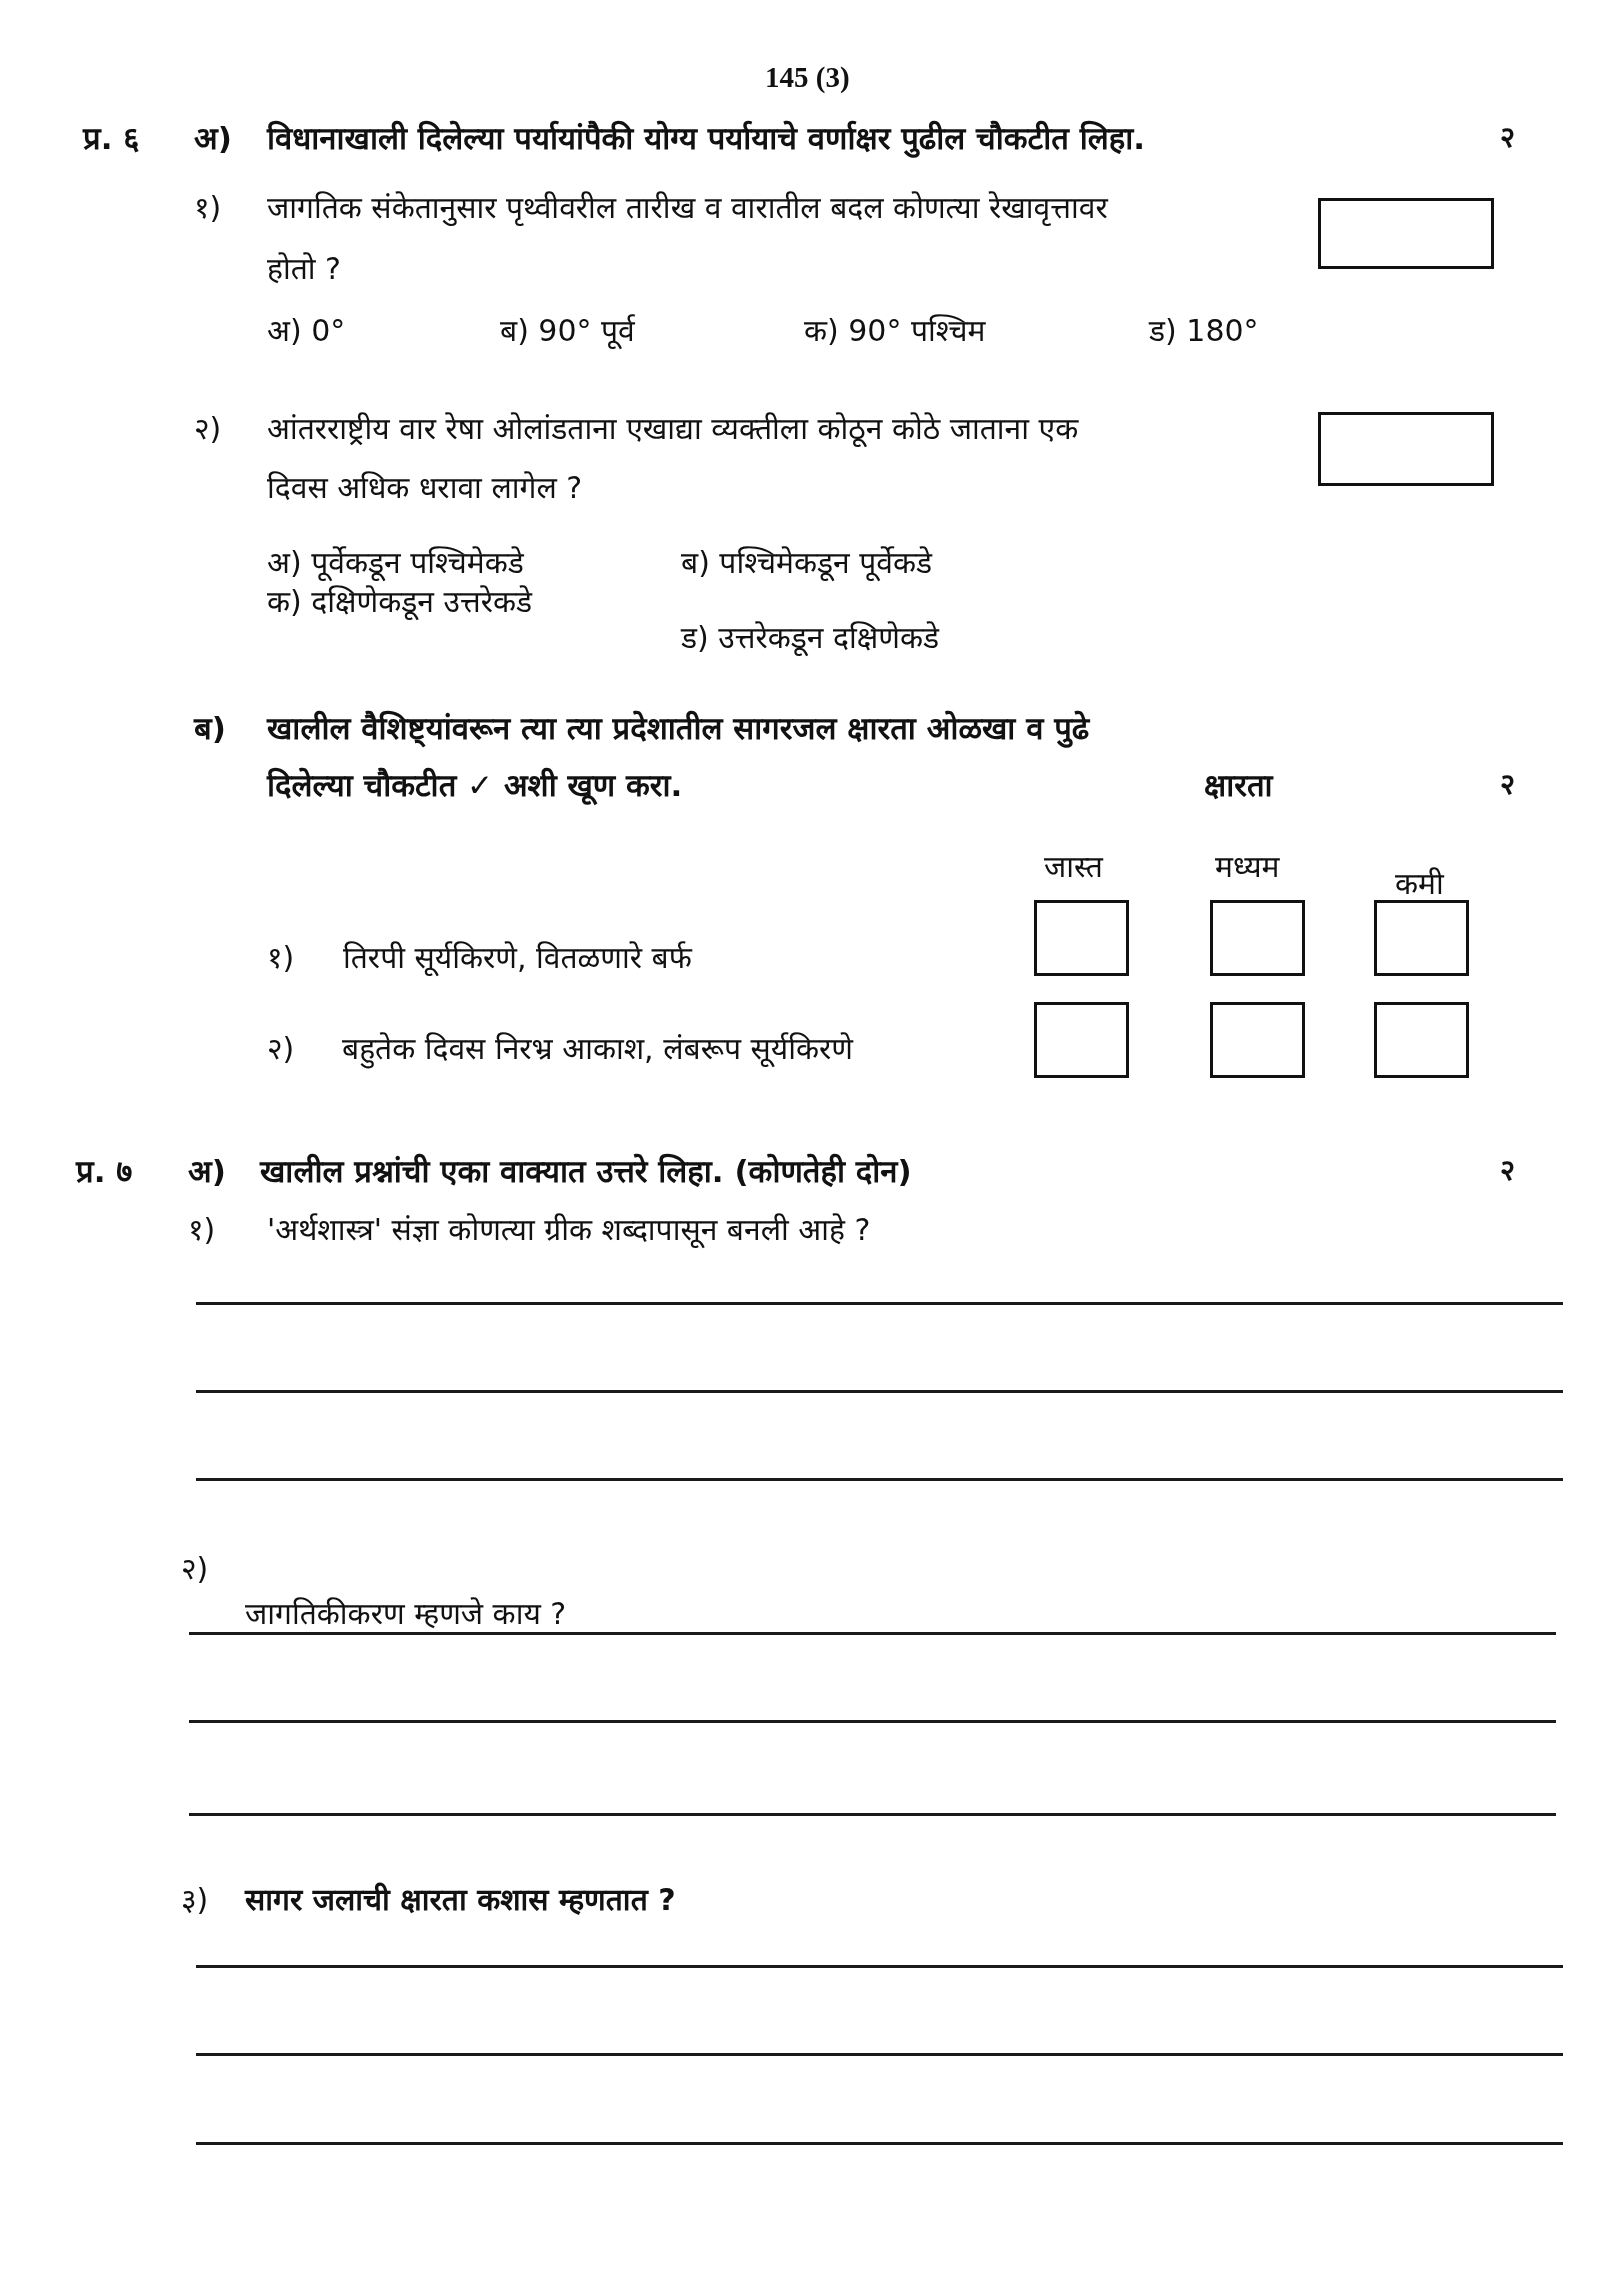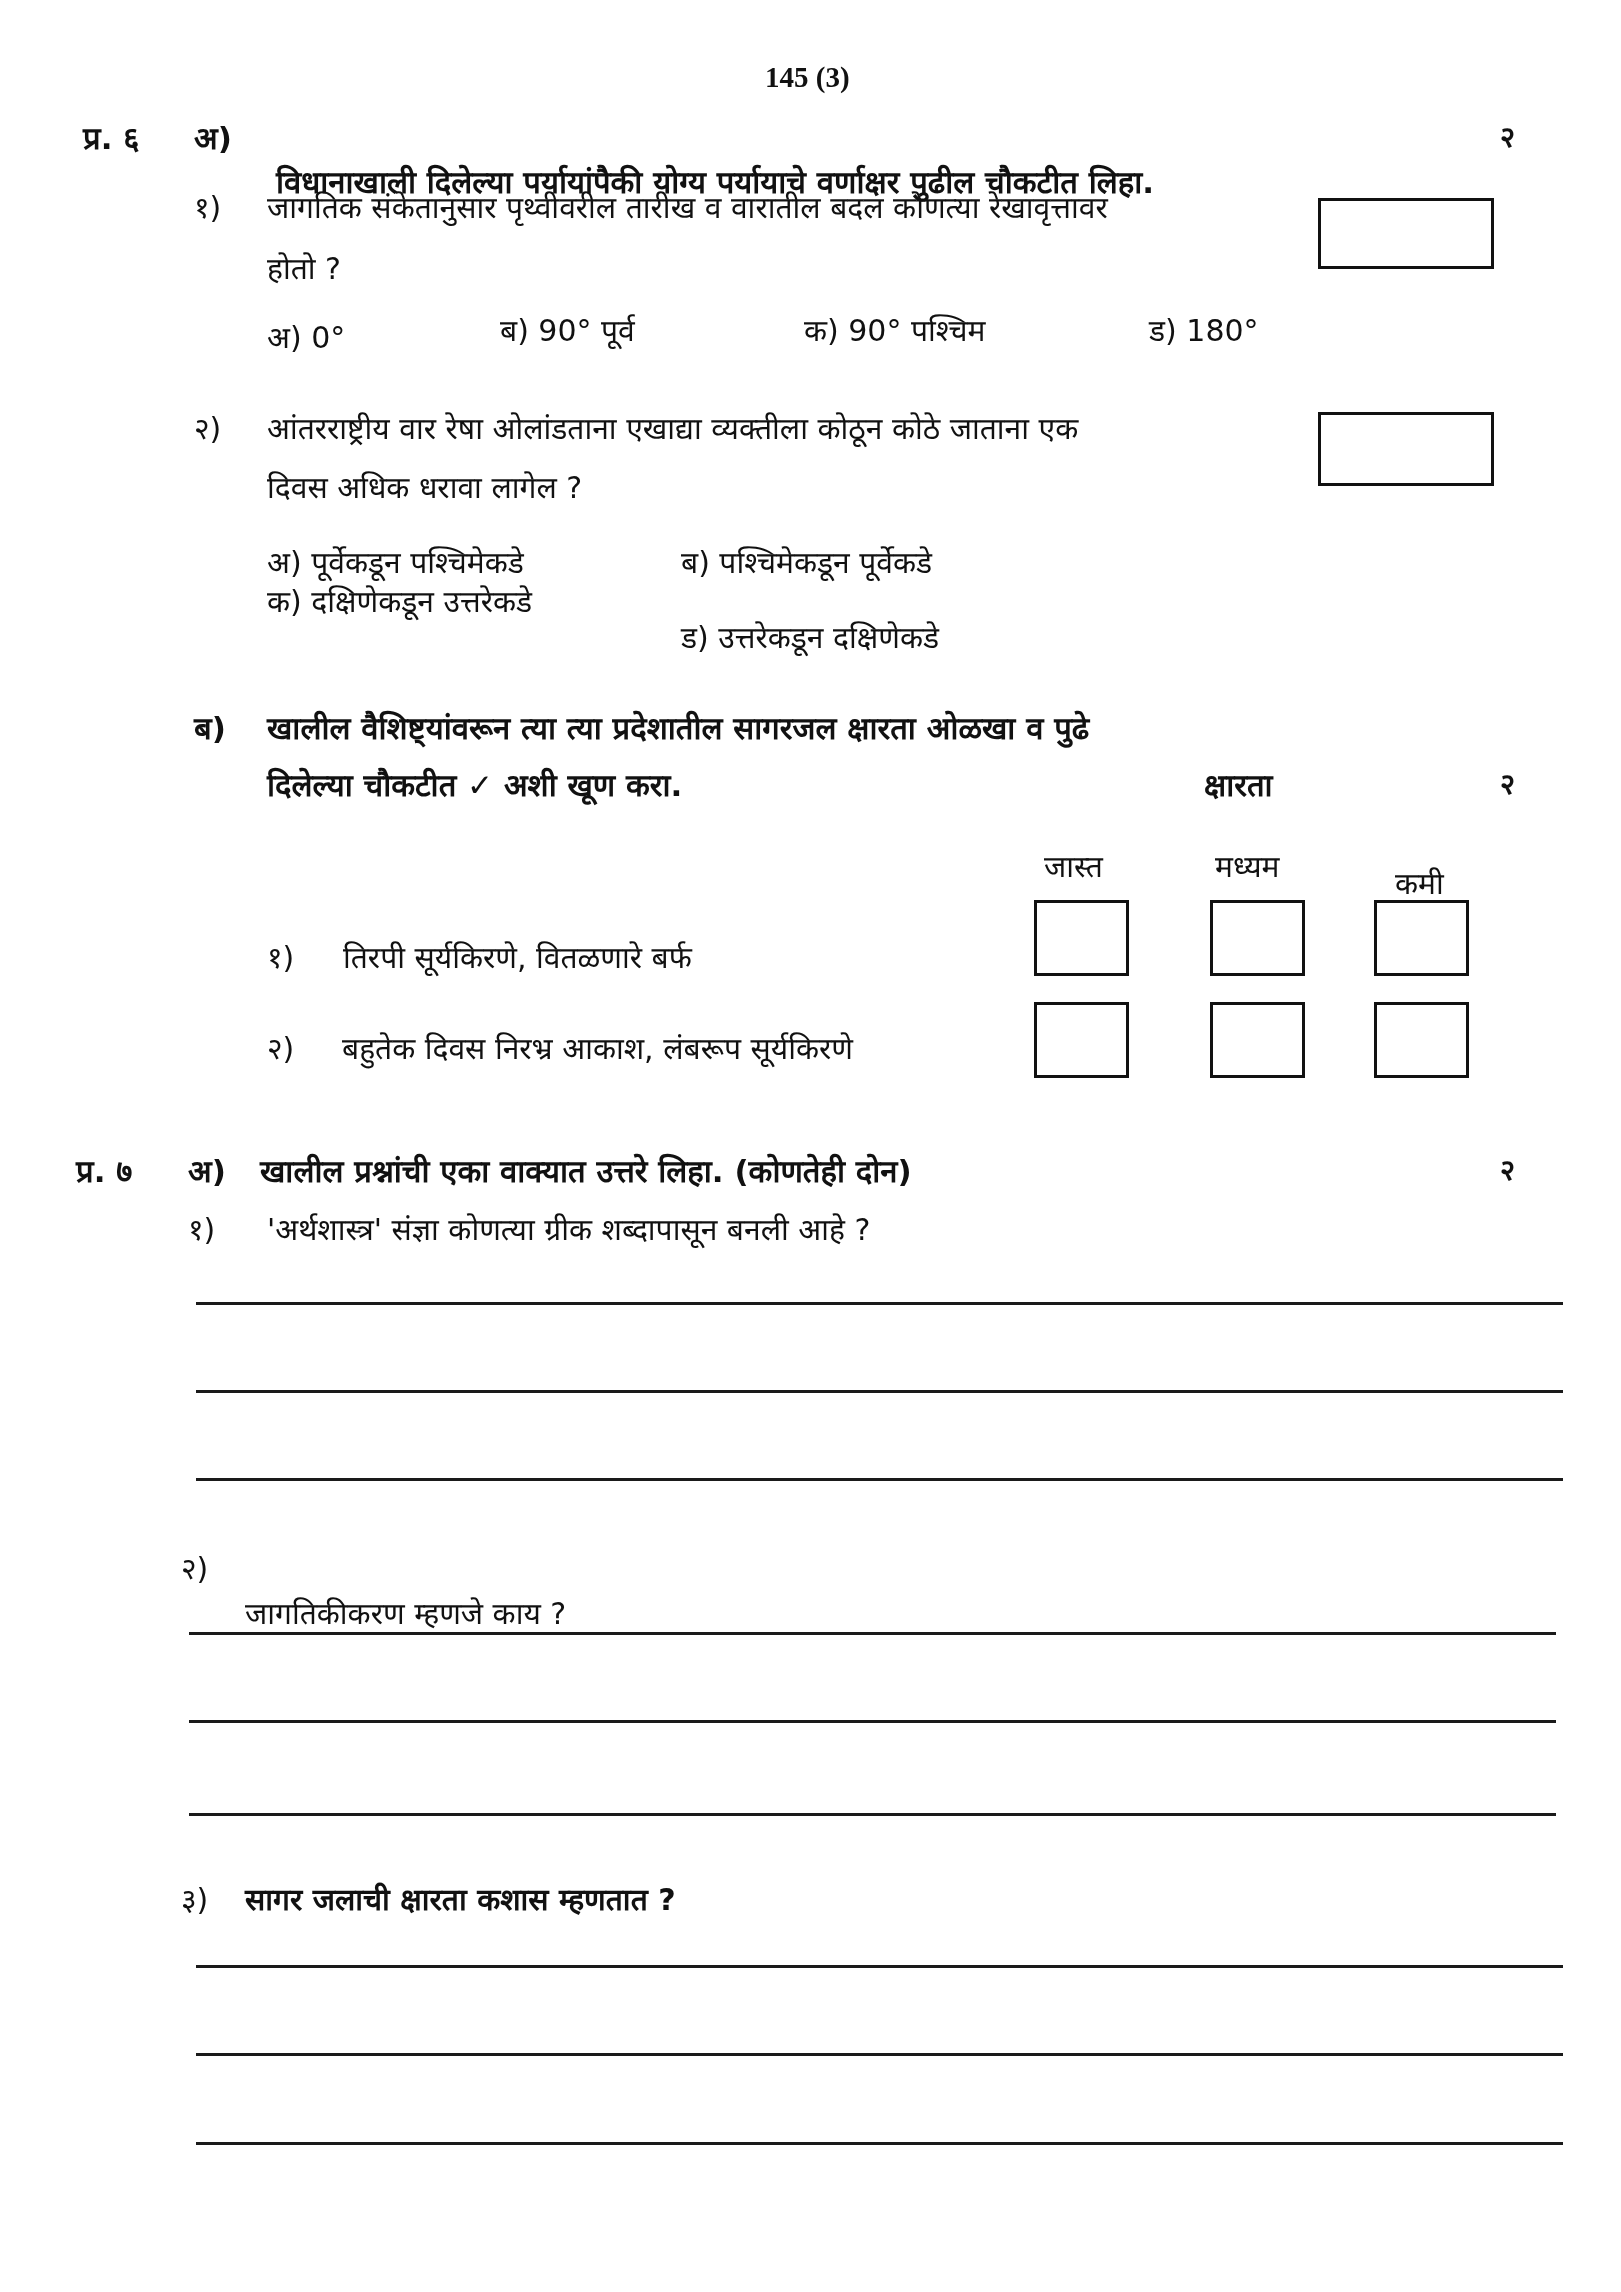--- a/index.html
+++ b/index.html
@@ -18,28 +18,28 @@
 </style>
 </head>
 <body>
 
 <div>
 
   <div class="abs page-num">145 (3)</div>
 
   <div class="abs htext" style="left:83px; top:116px;">प्र. ६</div>
   <div class="abs htext" style="left:194px; top:116px;">अ)</div>
-  <div class="abs htext" style="left:276px; top:116px;margin-top:44px;">विधानाखाली दिलेल्या पर्यायांपैकी योग्य पर्यायाचे वर्णाक्षर पुढील चौकटीत लिहा.</div>
+  <div class="abs htext" style="left:267px; top:116px;">विधानाखाली दिलेल्या पर्यायांपैकी योग्य पर्यायाचे वर्णाक्षर पुढील चौकटीत लिहा.</div>
   <div class="abs marks" style="left:1500px; top:116px;">२</div>
 
   <div class="abs qtext" style="left:194px; top:186px;">१)</div>
   <div class="abs qtext" style="left:267px; top:186px;">जागतिक संकेतानुसार पृथ्वीवरील तारीख व वारातील बदल कोणत्या रेखावृत्तावर</div>
   <div class="abs qtext" style="left:267px; top:247px;">होतो ?</div>
   <div class="box" style="left:1318px; top:198px; width:176px; height:71px;"></div>
-  <div class="abs qtext" style="left:267px; top:316px;text-align:center;">अ) 0°</div>
+  <div class="abs qtext" style="left:267px; top:309px;text-align:center;">अ) 0°</div>
   <div class="abs qtext" style="left:500px; top:309px;">ब) 90° पूर्व</div>
   <div class="abs qtext" style="left:804px; top:309px;">क) 90° पश्चिम</div>
   <div class="abs qtext" style="left:1149px; top:309px;text-align:center;">ड) 180°</div>
 
   <div class="abs qtext" style="left:194px; top:407px;">२)</div>
   <div class="abs qtext" style="left:267px; top:407px;">आंतरराष्ट्रीय वार रेषा ओलांडताना एखाद्या व्यक्तीला कोठून कोठे जाताना एक</div>
   <div class="abs qtext" style="left:267px; top:466px;">दिवस अधिक धरावा लागेल ?</div>
   <div class="box" style="left:1318px; top:412px; width:176px; height:74px;"></div>
   <div class="abs qtext" style="left:267px; top:541px;">अ) पूर्वेकडून पश्चिमेकडे</div>
   <div class="abs qtext" style="left:681px; top:541px;">ब) पश्चिमेकडून पूर्वेकडे</div>

